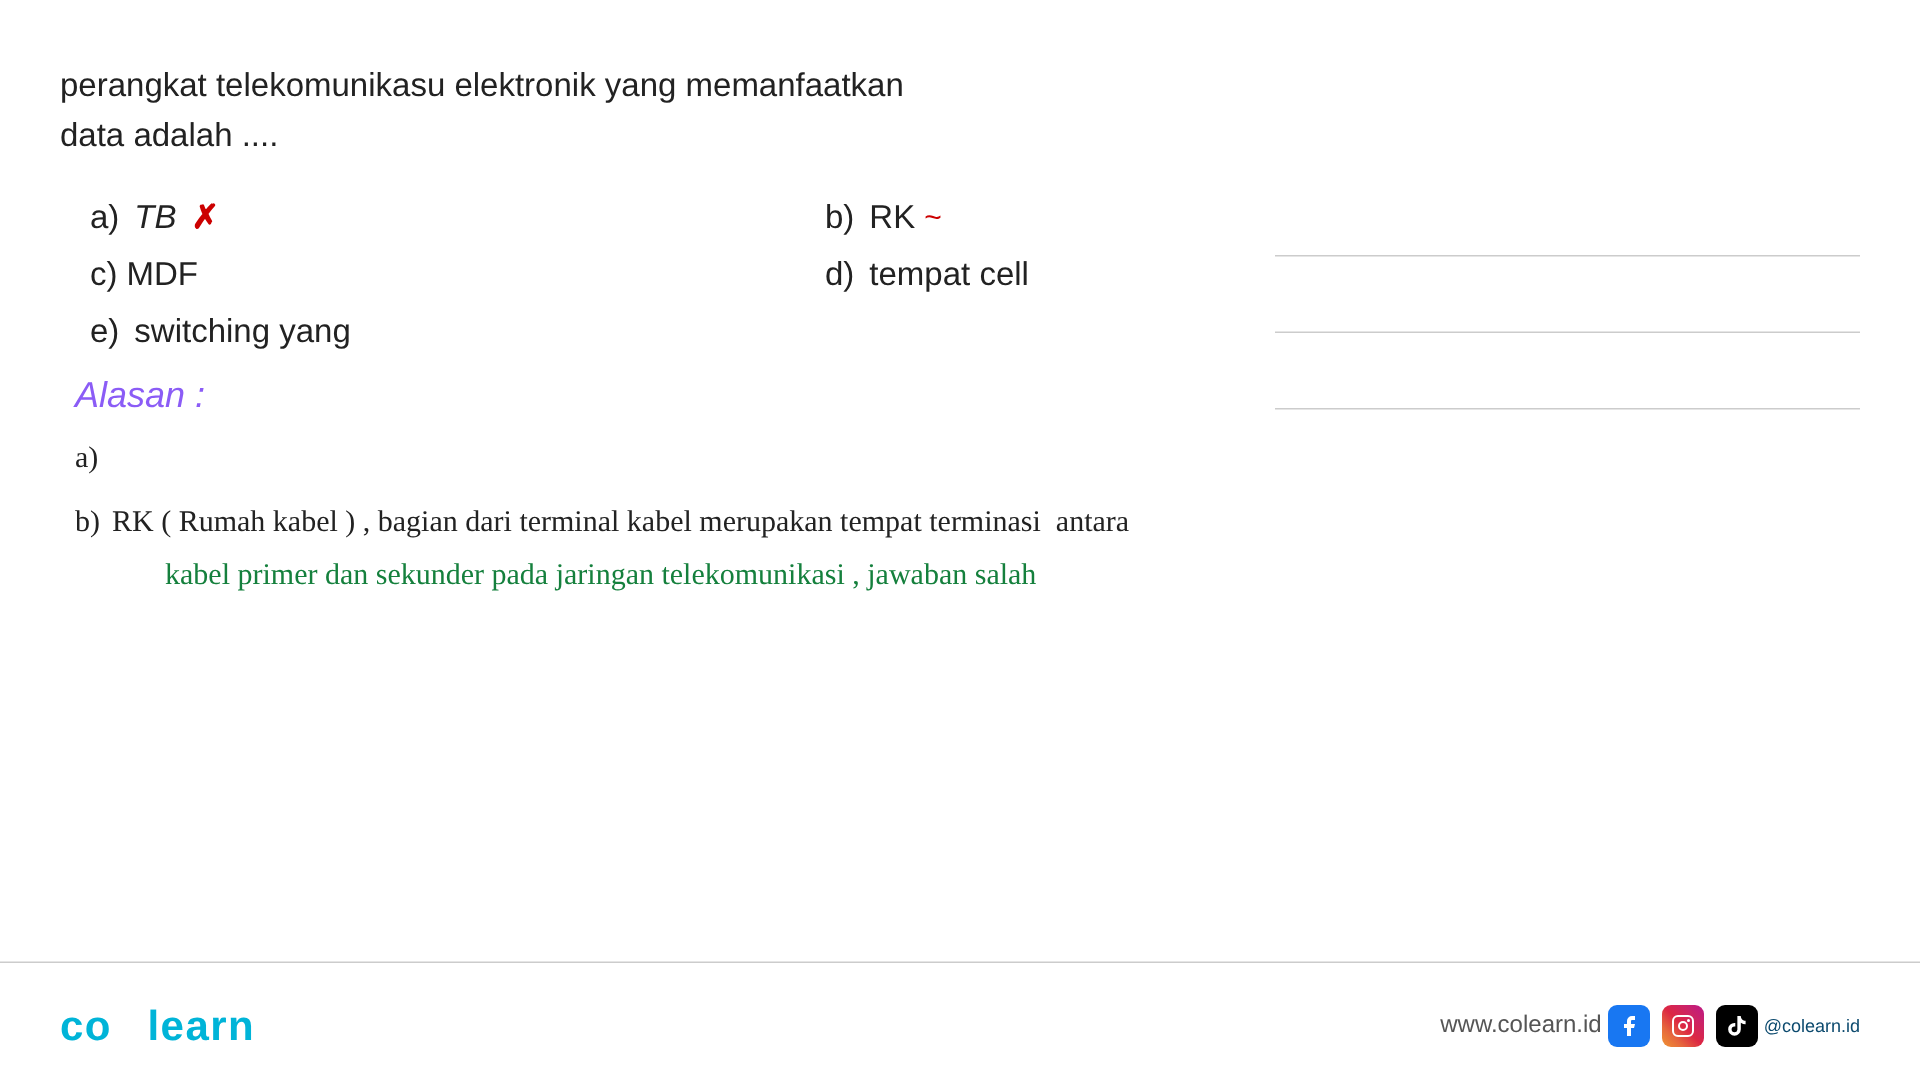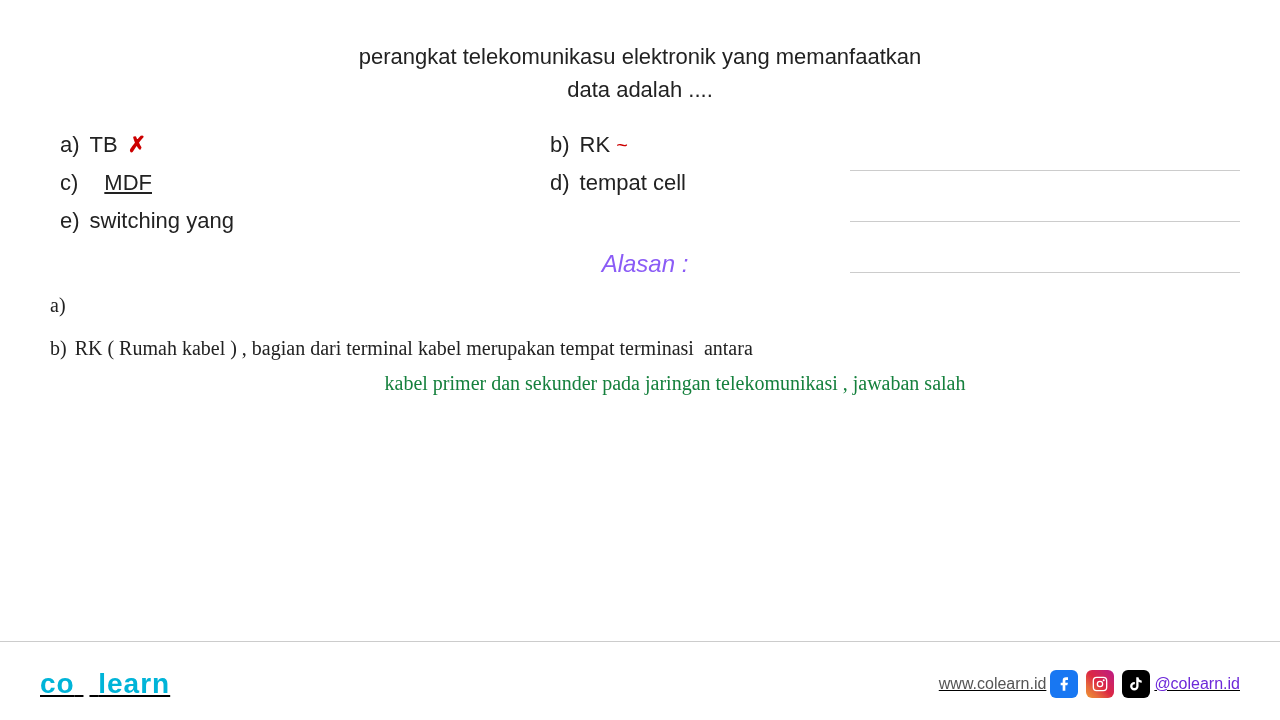--- a/index.html
+++ b/index.html
@@ -13,21 +13,20 @@
       height: 720px;
       background: #ffffff;
       font-family: Arial, sans-serif;
       position: relative;
       overflow: hidden;
     }
 
     .main-content {
       padding: 40px 40px 0 40px;
       position: relative;
-      text-align: center;
     }
 
     .question-text {
       font-size: 22px;
       color: #222;
       line-height: 1.5;
       margin-bottom: 20px;
       font-family: Arial, sans-serif;
     }
 
@@ -55,21 +54,20 @@
       position: absolute;
       bottom: 0;
       left: 0;
       right: 0;
       height: 72px;
       display: flex;
       align-items: center;
       justify-content: space-between;
       padding: 0 40px;
       background: #fff;
-      text-decoration: underline;
     }
 
     .brand-logo {
       font-size: 28px;
       font-weight: bold;
       color: #00b4d8;
       letter-spacing: 1px;
     }
 
     .brand-logo .space {
@@ -116,22 +114,22 @@
       color: white;
     }
 
     .tiktok-icon {
       background: #000;
       color: white;
       font-size: 14px;
     }
 
     .at-colearn {
-      font-size: 16px;
-      color: #6d28d9;
+      font-size: 12px;
+      color: #0c4a6e;
     }
 
     .options-section {
       position: relative;
     }
   </style>
 </head>
 <body>
 
 <div class="main-content">
@@ -145,34 +143,34 @@
 
     <div style="position:absolute; right:0; top:0; width:390px; pointer-events:none;">
       <div style="border-top:1px solid #ccc; width:100%; margin-top:44px;"></div>
       <div style="border-top:1px solid #ccc; width:100%; margin-top:50px;"></div>
       <div style="border-top:1px solid #ccc; width:100%; margin-top:50px;"></div>
     </div>
 
     <div style="display:flex; align-items:center; padding: 6px 0 6px 20px;">
       <div style="width:490px; font-size:22px; color:#222; display:flex; align-items:center; gap:6px;">
         <span>a)</span>
-        <span style="margin-left:4px;">TB</span>
+        <span style="margin-left:4px;font-style:italic;">TB</span>
         <span class="cross-mark">✗</span>
       </div>
       <div style="font-size:22px; color:#222; display:flex; align-items:center; gap:6px;">
         <span>b)</span>
         <span style="margin-left:4px;">RK</span>
         <span style="color:#cc0000; font-size:20px;">~</span>
       </div>
     </div>
 
     <div style="display:flex; align-items:center; padding: 6px 0 6px 20px;">
       <div style="width:490px; font-size:22px; color:#222; display:flex; align-items:center; gap:6px;">
         <span>c)</span>
-        <span style="margin-left:20px;text-decoration:underline;">MDF</span>
+        <span style="margin-left:0;">MDF</span>
       </div>
       <div style="font-size:22px; color:#222; display:flex; align-items:center; gap:6px;">
         <span>d)</span>
         <span style="margin-left:4px;">tempat cell</span>
       </div>
     </div>
 
     <div style="display:flex; align-items:center; padding: 6px 0 6px 20px;">
       <div style="font-size:22px; color:#222; display:flex; align-items:center; gap:6px;">
         <span>e)</span>

